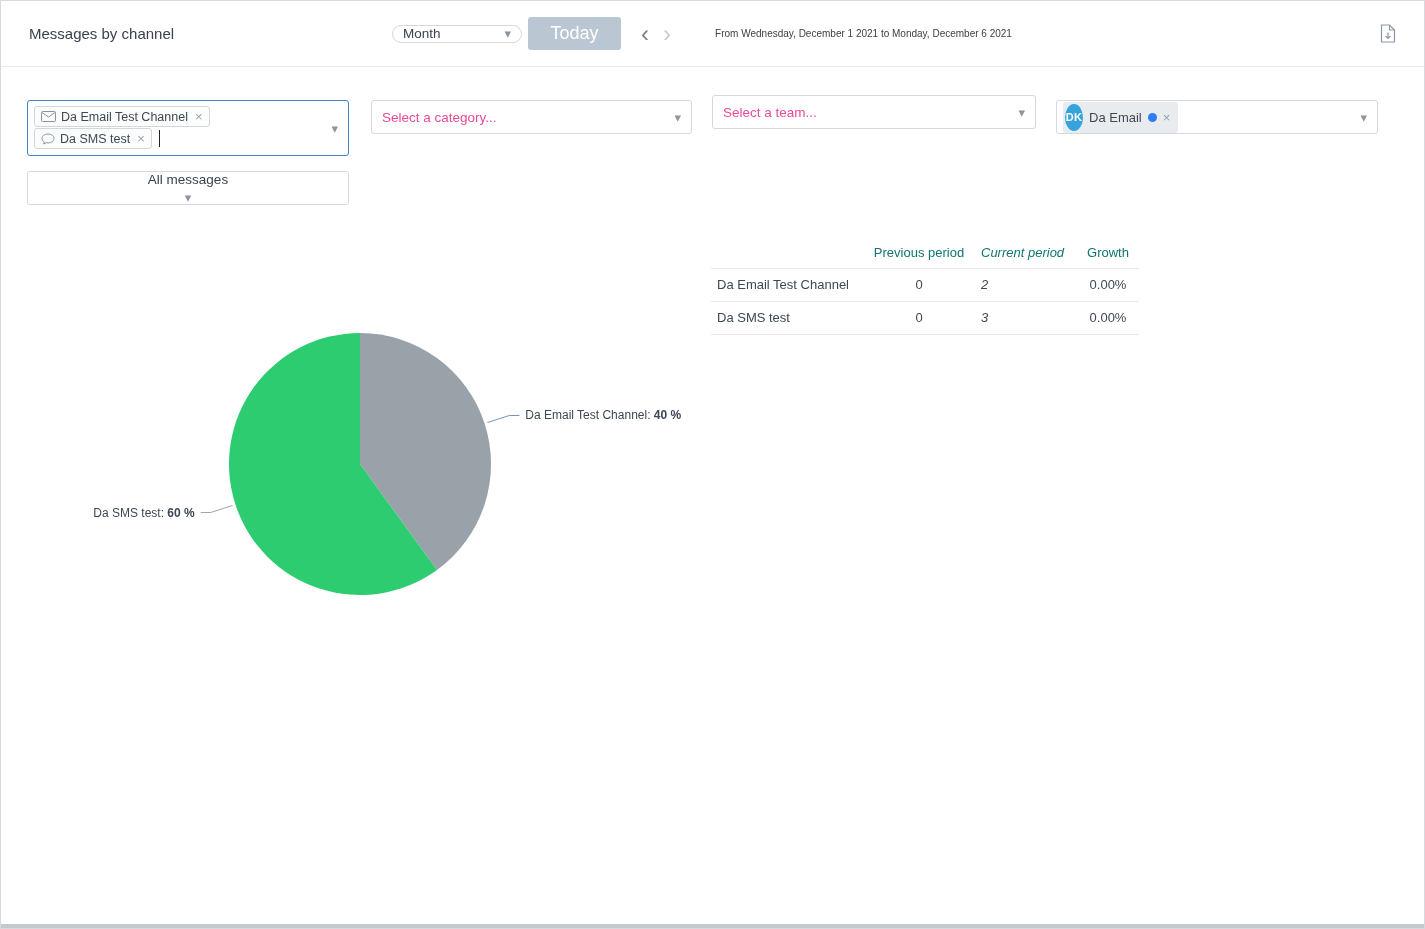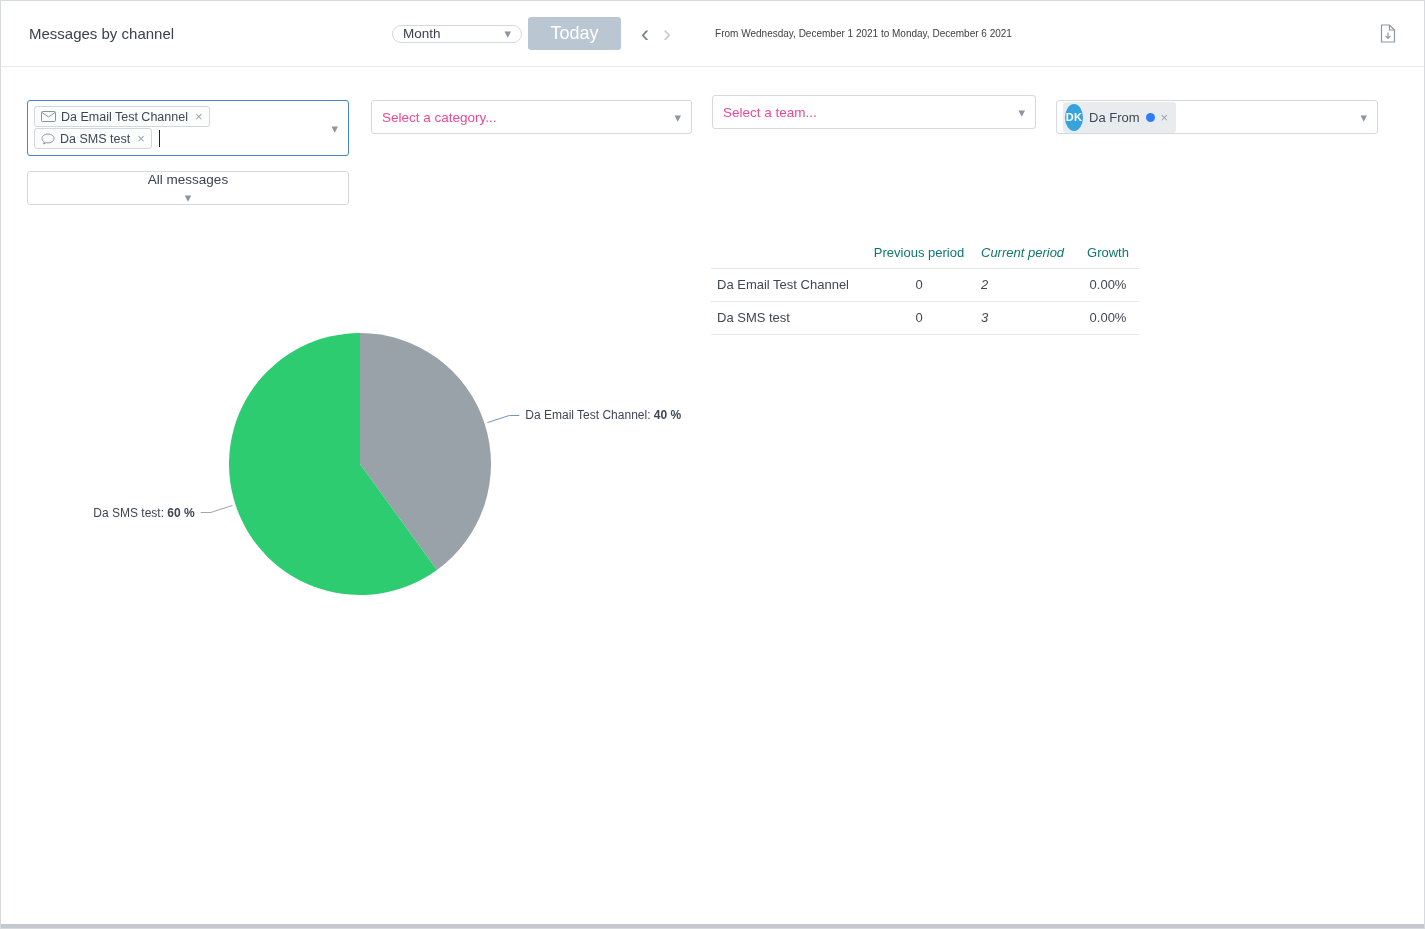--- a/index.html
+++ b/index.html
@@ -158,21 +158,21 @@
     </div>
 
     <div class="select team">
       <span class="placeholder">Select a team...</span>
       <span class="chev">▾</span>
     </div>
 
     <div class="select agent">
       <span class="agent-chip">
         <span class="avatar">DK</span>
-        <span>Da From</span>
+        <span>Da Email</span>
         <span class="dot"></span>
         <span class="x">×</span>
       </span>
       <span class="chev">▾</span>
     </div>
 
     <div class="select messages">
       <span>All messages</span>
       <span class="chev">▾</span>
     </div>

